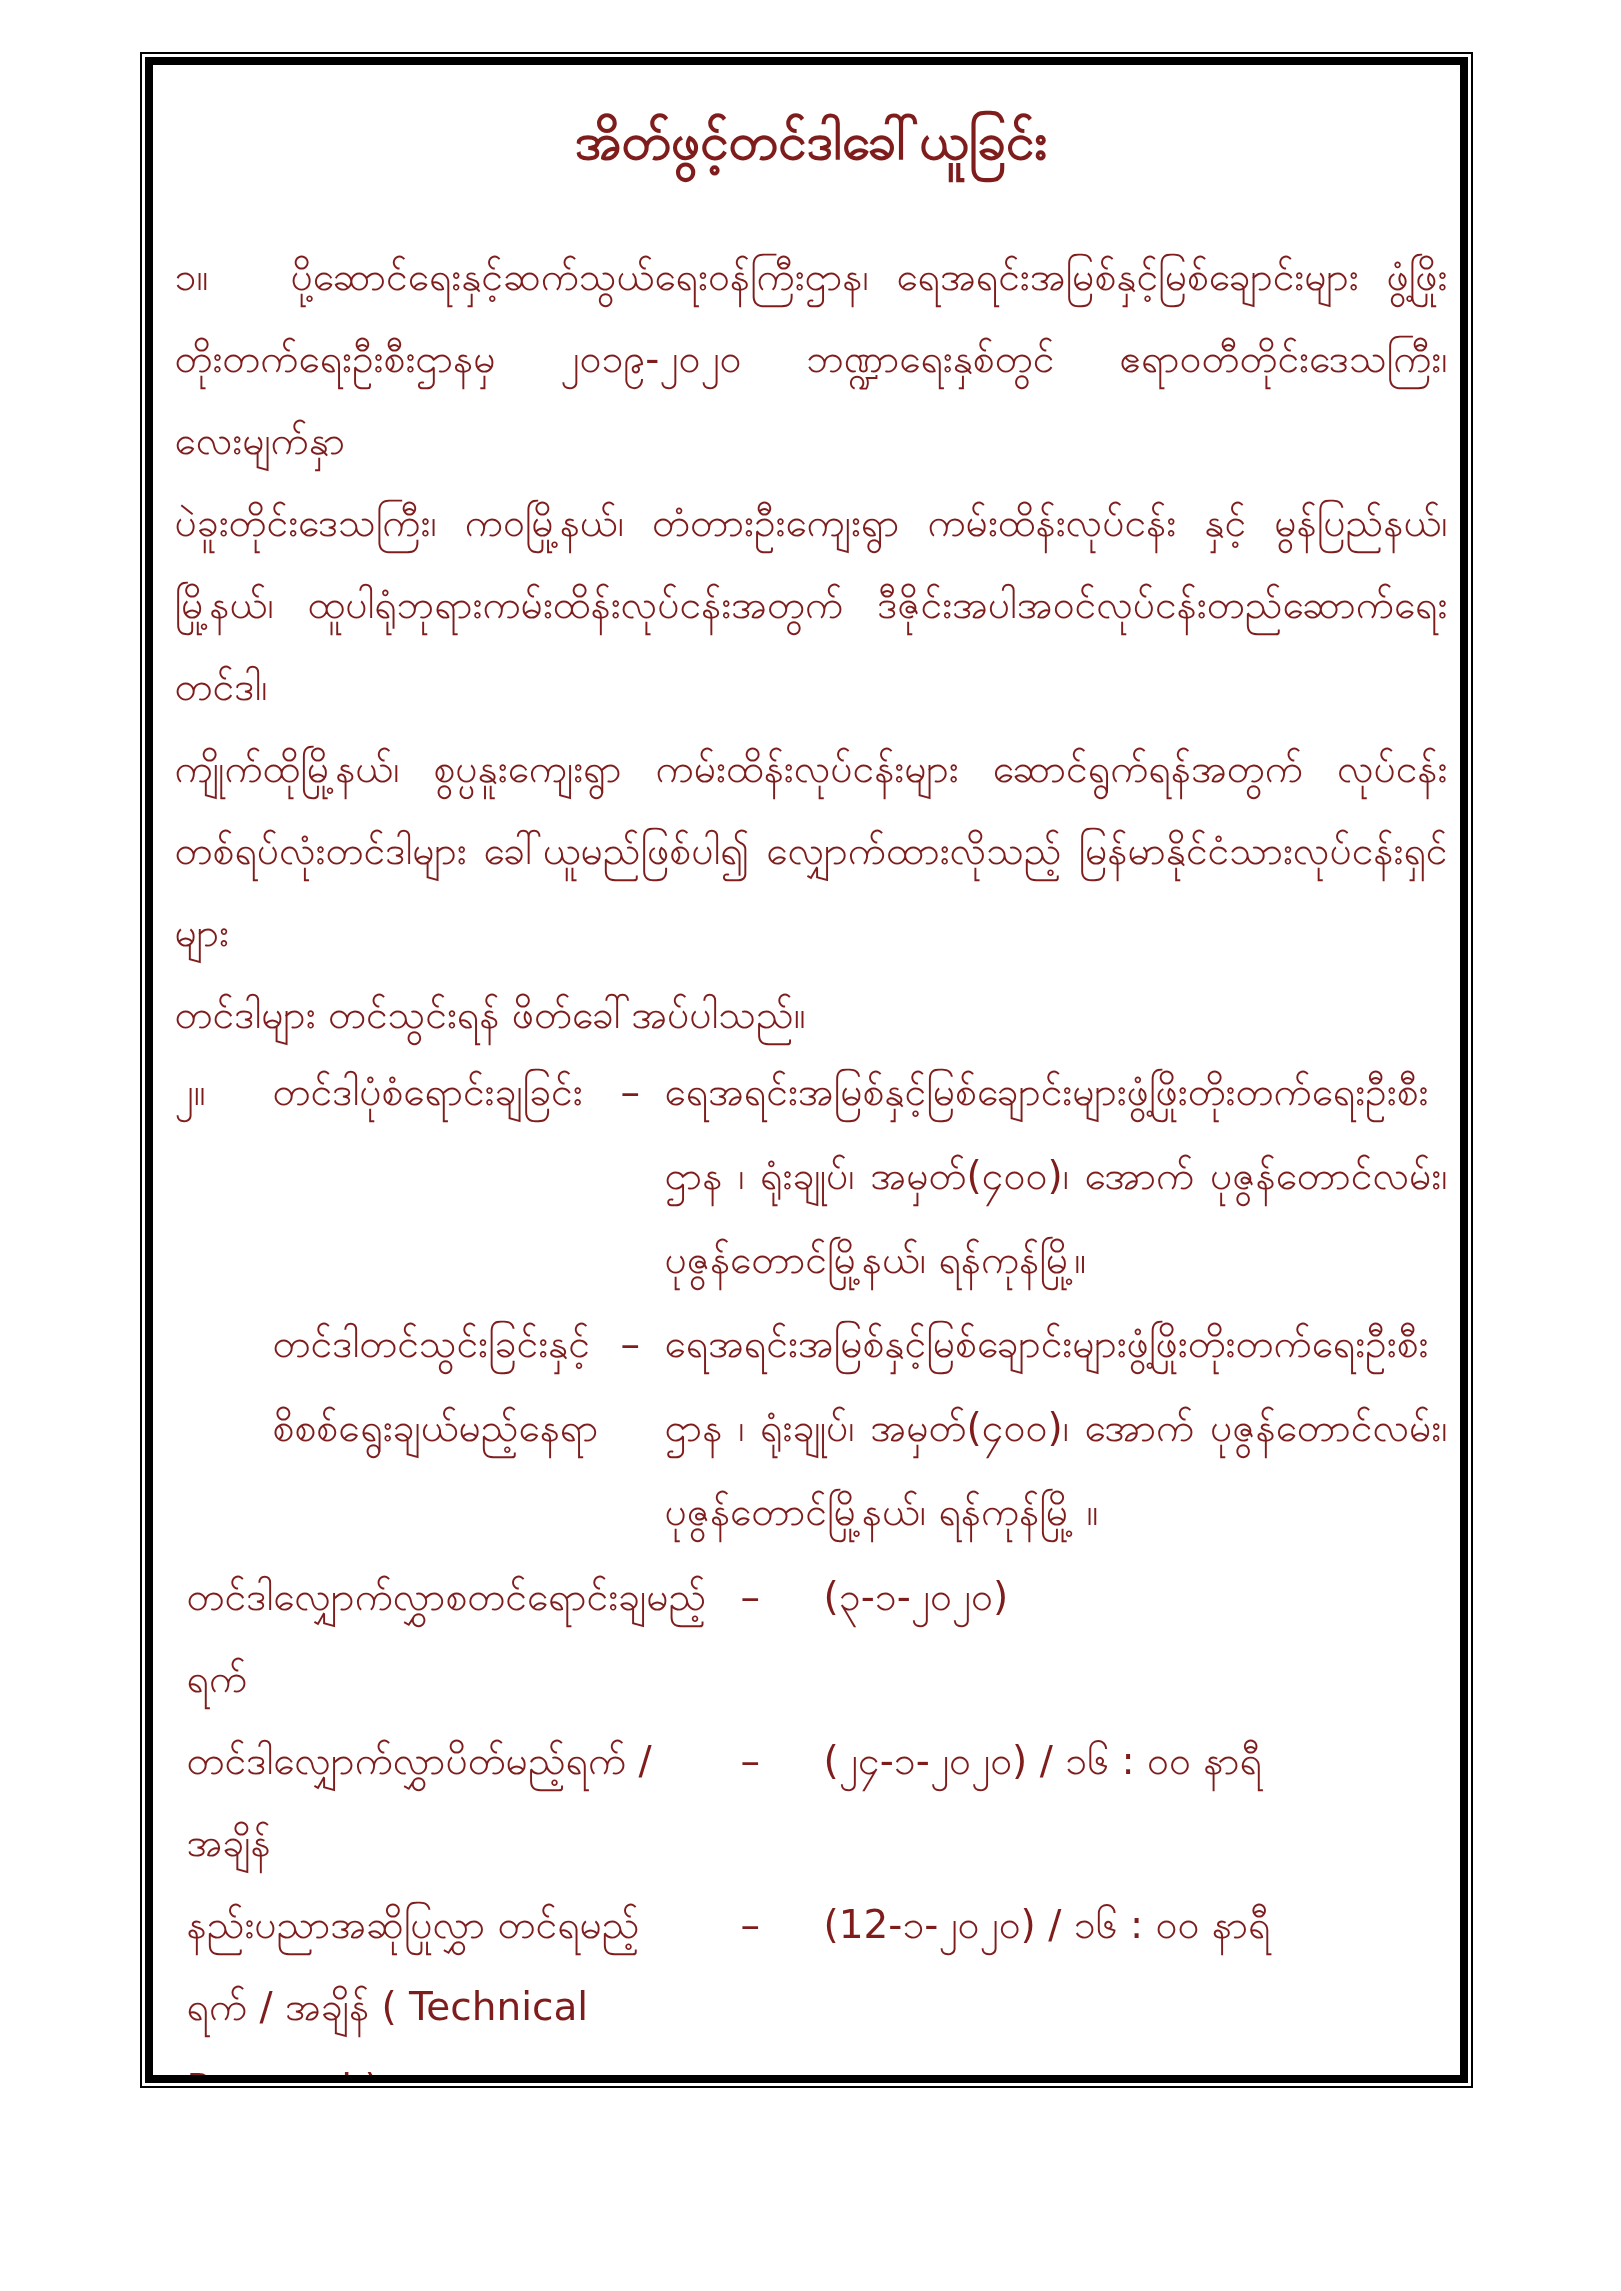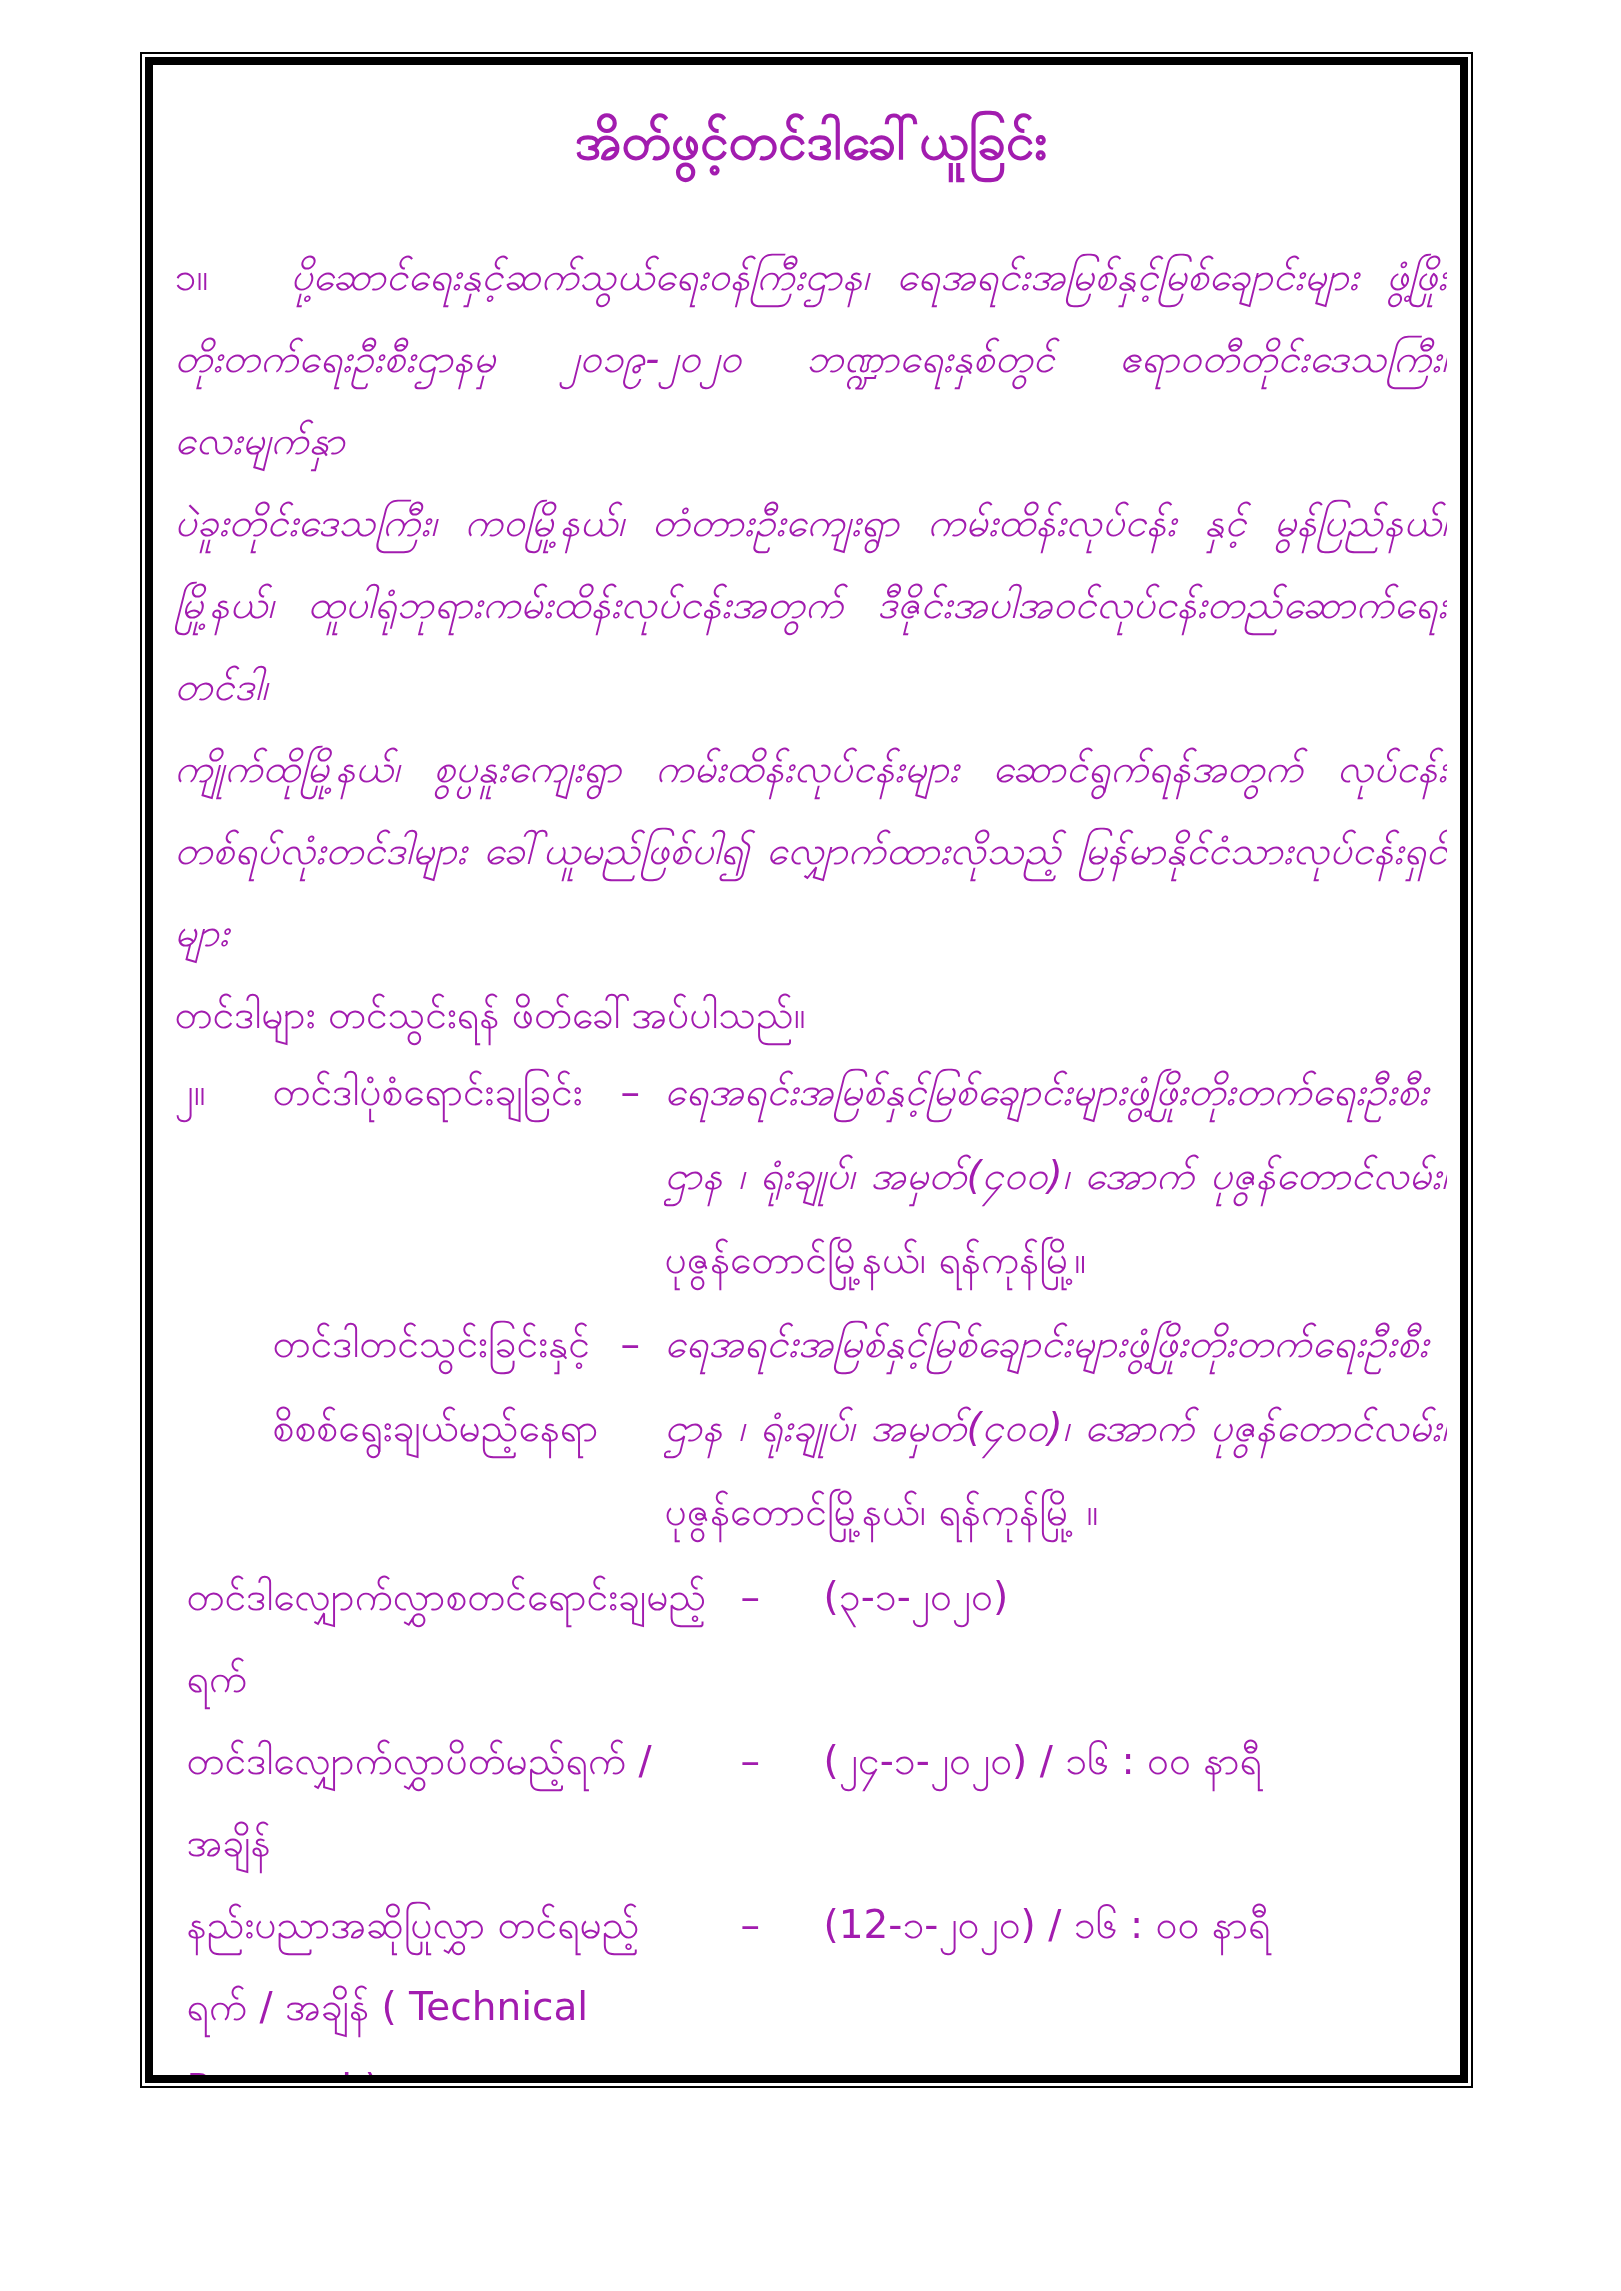--- a/index.html
+++ b/index.html
@@ -1,21 +1,21 @@
 <!DOCTYPE html>
 <html><head>
 <meta charset="utf-8">
 <style>
   html, body { margin: 0; padding: 0; background: #ffffff; }
   .page {
     position: relative;
     width: 1621px;
     height: 2292px;
     background: #ffffff;
-    color: #a21caf;
+    color: #7f1d1d;
     font-family: "DejaVu Sans", sans-serif;
   }
   .frame {
     position: absolute;
     left: 140px;
     top: 52px;
     width: 1333px;
     height: 2036px;
     box-sizing: border-box;
     border: 2.9px solid #000000;
@@ -32,21 +32,21 @@
   }
   .doc-title {
     font-size: 51px;
     font-weight: bold;
     text-align: center;
     line-height: 71px;
     margin-top: 25.5px;
   }
   .body-text { font-size: 39px; }
   .line { line-height: 82px; overflow: hidden; }
-  .just { text-align: justify; text-align-last: justify; font-style: italic; }
+  .just { text-align: justify; text-align-last: justify; }
   .p1 { margin-top: 59px; }
   .p-first { display: flex; }
   .p-num { flex: 0 0 116px; }
   .p-rest { flex: 1 1 auto; overflow: hidden; }
 
   .sec2 { margin-top: -5.9px; }
   .sec2-grid {
     display: grid;
     grid-template-columns: 98px 348px 44px 1fr;
     align-items: start;

